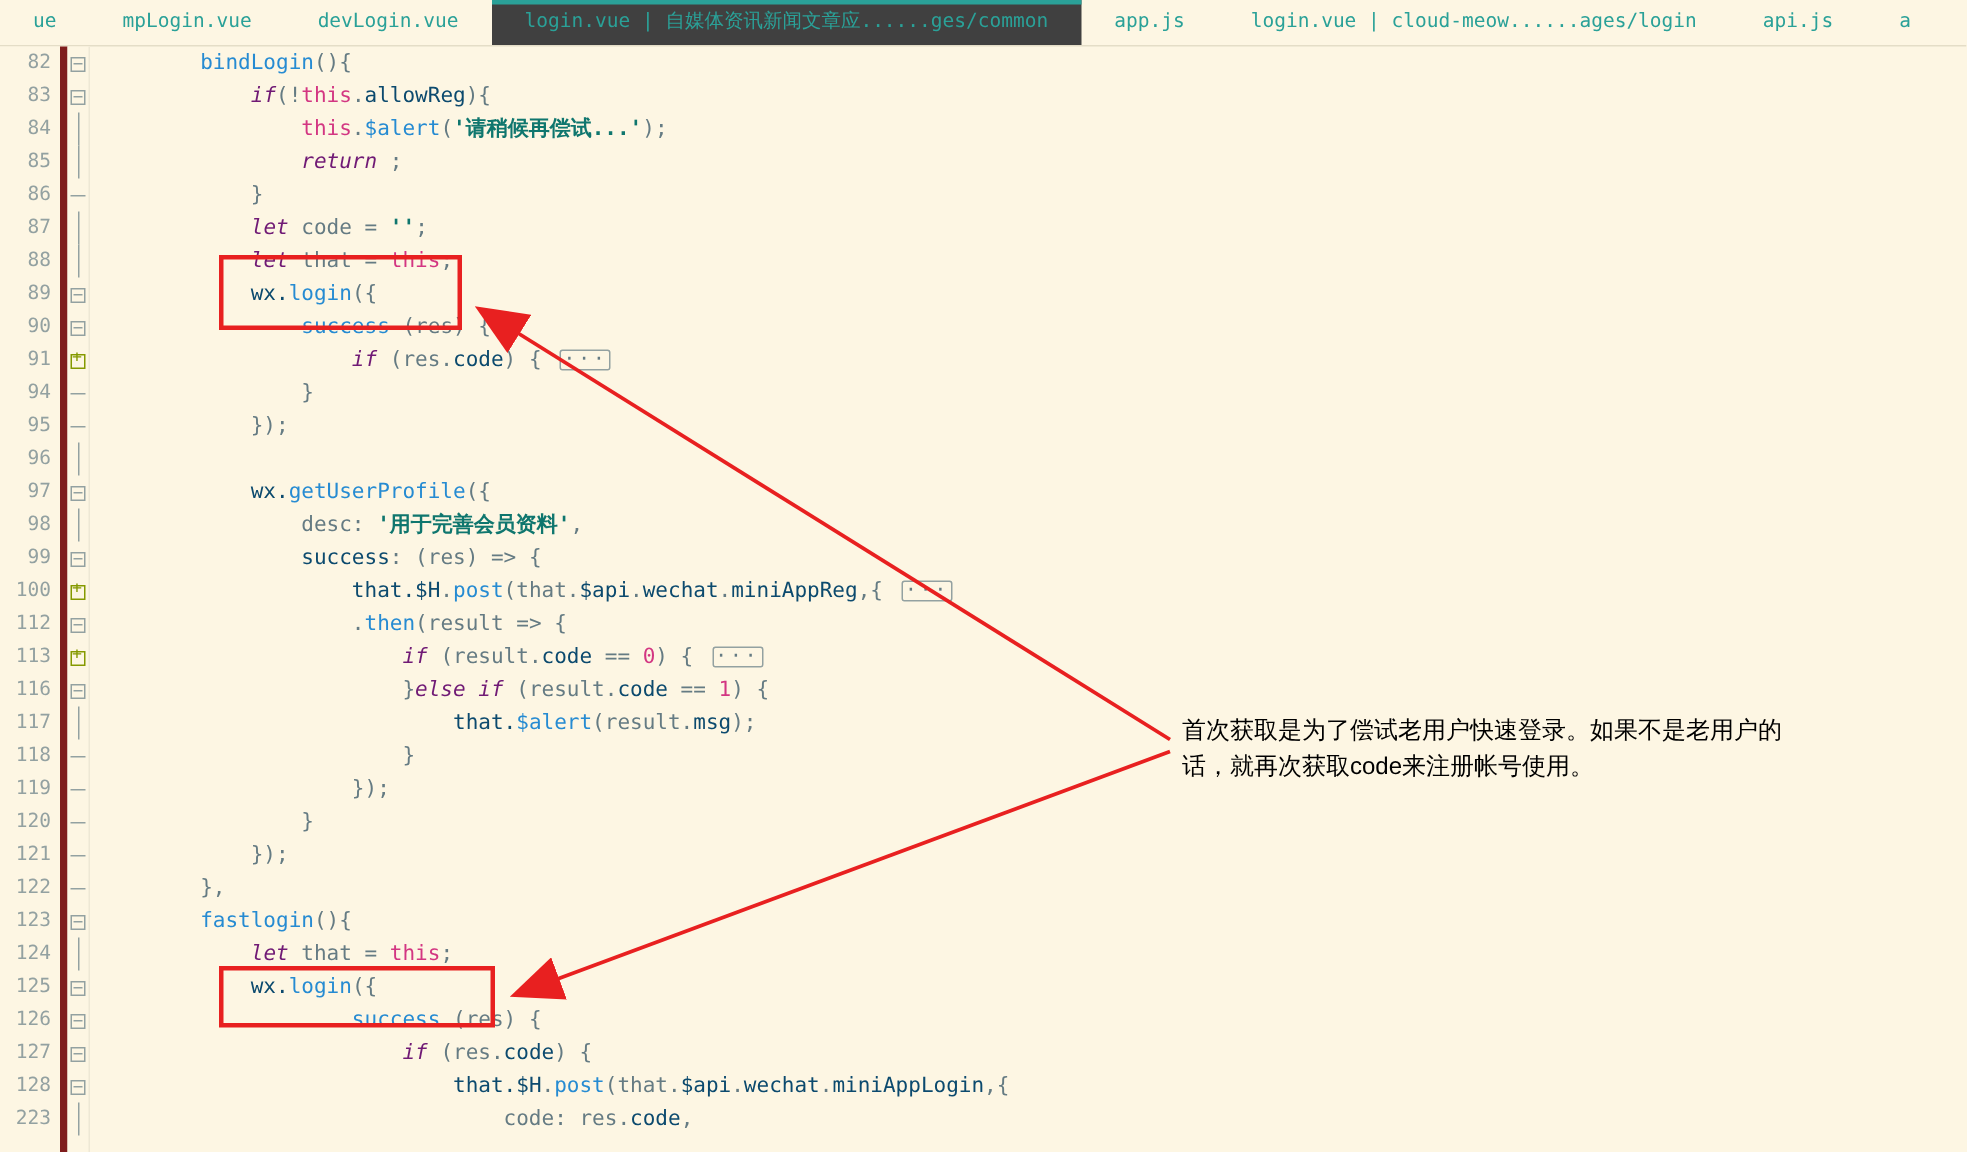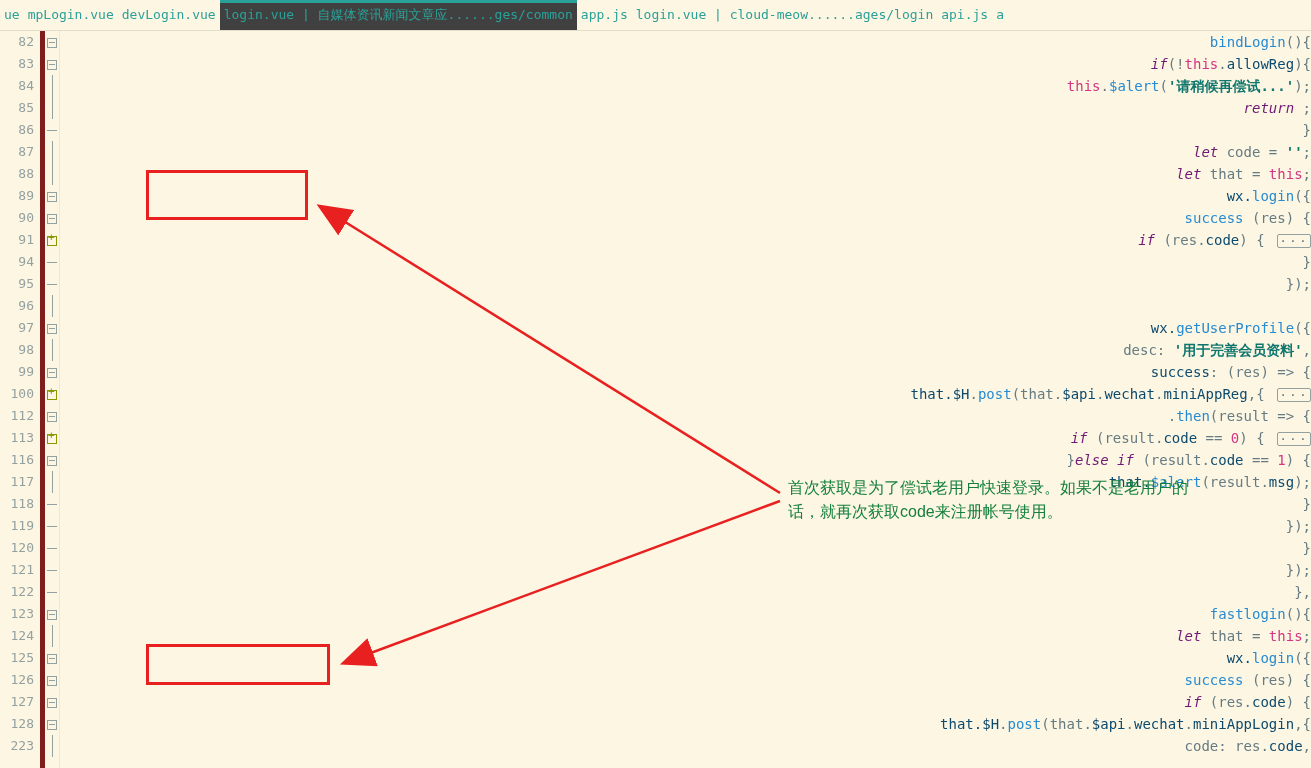--- a/index.html
+++ b/index.html
@@ -20,21 +20,21 @@
     position: relative;
     width: 100%;
     height: 30px;
     background: #fdf6e3;
     border-bottom: 1px solid #e4ddc7;
   }
   .tab {
     position: relative;
     display: inline-block;
     height: 30px;
-    padding: 0 4px;
+    padding: 0 22px;
     color: #2aa198;
     font-family: "Consolas", monospace;
     font-size: 13px;
     line-height: 30px;
     cursor: pointer;
     white-space: nowrap;
   }
   .tab.active {
     background: #404040;
   }
@@ -122,21 +122,20 @@
     background: #93a1a1;
   }
 
   .code {
     flex: 1 1 auto;
     position: relative;
     white-space: pre;
     color: #657b83;
     padding-left: 6px;
     overflow: hidden;
-    text-align: right;
   }
   .code .row { height: 22px; }
 
   
   .kw   { color: #701a75; font-style: italic; }
   .prop { color: #0c4a6e; }
   .func { color: #268bd2; }
   .str  { color: #0f766e; font-weight: bold; }
   .num  { color: #d33682; }
   .pun  { color: #657b83; }
@@ -167,21 +166,21 @@
   
   .hi-box {
     position: absolute;
     border: 3px solid #e82020;
     pointer-events: none;
   }
 
   
   .callout {
     position: absolute;
-    color: #15803d;
+    color: #000000;
     font-family: "Microsoft YaHei", "PingFang SC", sans-serif;
     font-size: 16px;
     line-height: 24px;
     width: 420px;
     pointer-events: none;
   }
 
   svg.arrows {
     position: absolute;
     left: 0; top: 0;

